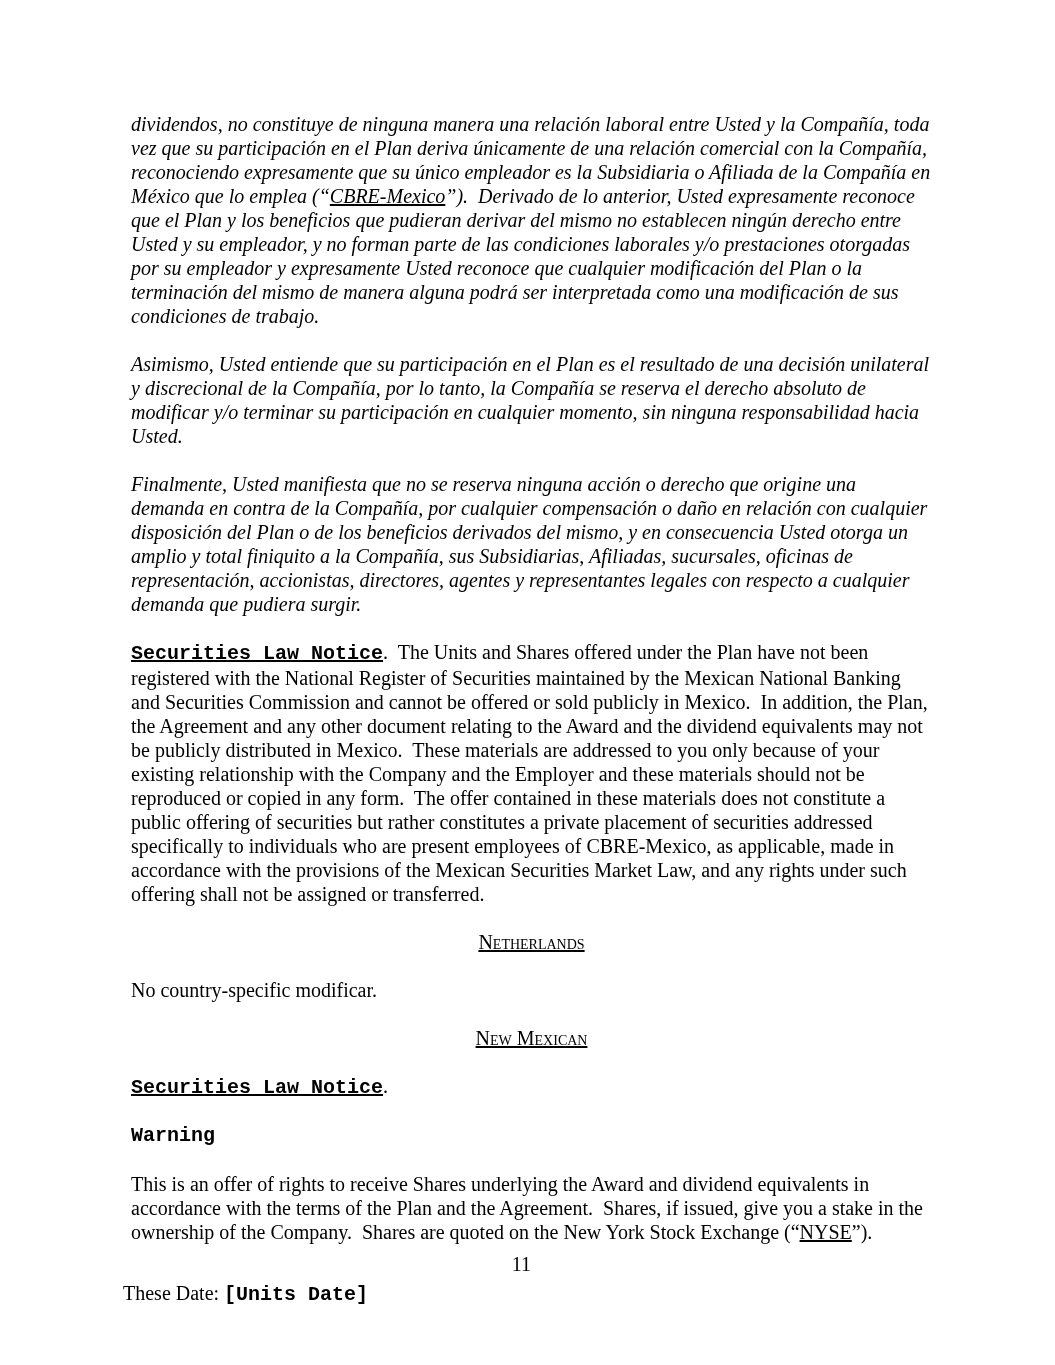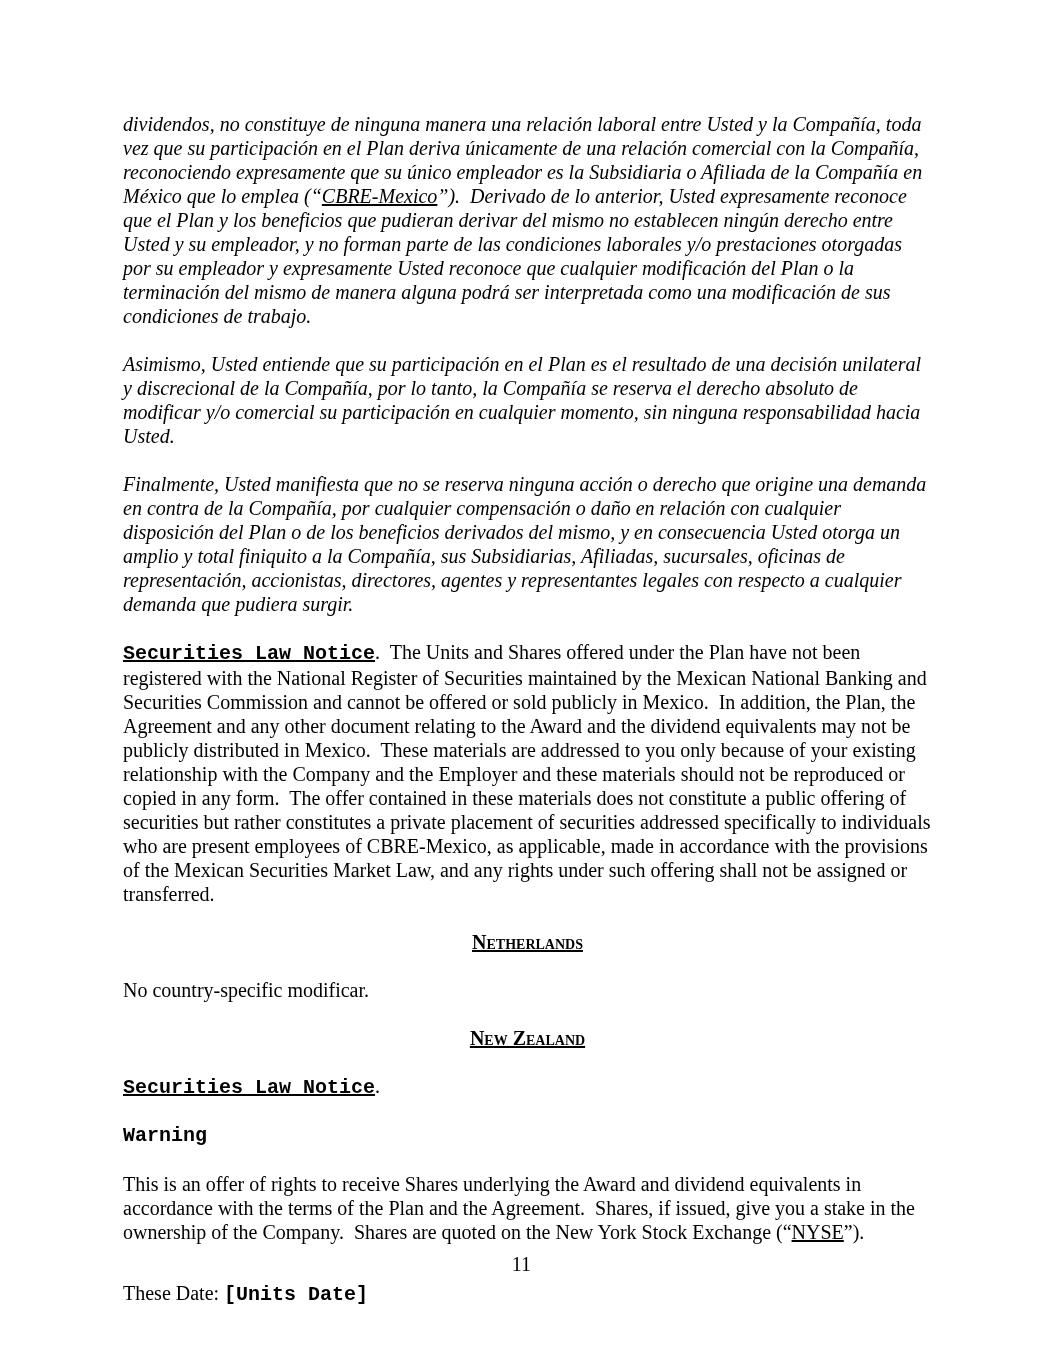--- a/index.html
+++ b/index.html
@@ -14,34 +14,35 @@
     margin: 0 auto;
     background: #ffffff;
     color: #000000;
     font-family: "Liberation Serif", "DejaVu Serif", serif;
     font-size: 20px;
     line-height: 24px;
     overflow: hidden;
   }
   .content {
     padding: 112px 123px 0 123px;
+    margin-left: 8px;
   }
   .content p {
     margin: 0 0 24px 0;
     white-space: pre-wrap;
     text-align: left;
   }
   .it { font-style: italic; }
   .b  { font-weight: bold; font-family: Liberation Mono, monospace; }
   .u  { text-decoration: underline; }
   h2.country {
     margin: 0 0 24px 0;
     font-size: 20px;
     line-height: 24px;
-    font-weight: bold;
+    font-weight: normal;
     font-variant: small-caps;
     text-decoration: underline;
     text-align: center;
   }
   .pagenum {
     position: absolute;
     top: 1252px;
     left: 0;
     right: 12px;
     text-align: center;
@@ -54,31 +55,31 @@
   }
 </style>
 </head>
 <body>
 
 <div class="page">
   <div class="content">
 
     <p class="it"><span>dividendos, no constituye de ninguna manera una relación laboral entre Usted y la Compañía, toda vez que su participación en el Plan deriva únicamente de una relación comercial con la Compañía, reconociendo expresamente que su único empleador es la Subsidiaria o Afiliada de la Compañía en México que lo emplea (“</span><span class="u">CBRE-Mexico</span><span>”).  Derivado de lo anterior, Usted expresamente reconoce que el Plan y los beneficios que pudieran derivar del mismo no establecen ningún derecho entre Usted y su empleador, y no forman parte de las condiciones laborales y/o prestaciones otorgadas por su empleador y expresamente Usted reconoce que cualquier modificación del Plan o la terminación del mismo de manera alguna podrá ser interpretada como una modificación de sus condiciones de trabajo.</span></p>
 
-    <p class="it">Asimismo, Usted entiende que su participación en el Plan es el resultado de una decisión unilateral y discrecional de la Compañía, por lo tanto, la Compañía se reserva el derecho absoluto de modificar y/o comercial su participación en cualquier momento, sin ninguna responsabilidad hacia Usted.</p>
+    <p class="it">Asimismo, Usted entiende que su participación en el Plan es el resultado de una decisión unilateral y discrecional de la Compañía, por lo tanto, la Compañía se reserva el derecho absoluto de modificar y/o terminar su participación en cualquier momento, sin ninguna responsabilidad hacia Usted.</p>
 
     <p class="it">Finalmente, Usted manifiesta que no se reserva ninguna acción o derecho que origine una demanda en contra de la Compañía, por cualquier compensación o daño en relación con cualquier disposición del Plan o de los beneficios derivados del mismo, y en consecuencia Usted otorga un amplio y total finiquito a la Compañía, sus Subsidiarias, Afiliadas, sucursales, oficinas de representación, accionistas, directores, agentes y representantes legales con respecto a cualquier demanda que pudiera surgir.</p>
 
     <p><span class="b u">Securities Law Notice</span><span>.  The Units and Shares offered under the Plan have not been registered with the National Register of Securities maintained by the Mexican National Banking and Securities Commission and cannot be offered or sold publicly in Mexico.  In addition, the Plan, the Agreement and any other document relating to the Award and the dividend equivalents may not be publicly distributed in Mexico.  These materials are addressed to you only because of your existing relationship with the Company and the Employer and these materials should not be reproduced or copied in any form.  The offer contained in these materials does not constitute a public offering of securities but rather constitutes a private placement of securities addressed specifically to individuals who are present employees of CBRE-Mexico, as applicable, made in accordance with the provisions of the Mexican Securities Market Law, and any rights under such offering shall not be assigned or transferred.</span></p>
 
     <h2 class="country">Netherlands</h2>
 
     <p>No country-specific modificar.</p>
 
-    <h2 class="country">New Zealand</h2>
+    <h2 class="country">New Mexican</h2>
 
     <p><span class="b u">Securities Law Notice</span><span>.</span></p>
 
     <p class="b">Warning</p>
 
     <p><span>This is an offer of rights to receive Shares underlying the Award and dividend equivalents in accordance with the terms of the Plan and the Agreement.  Shares, if issued, give you a stake in the ownership of the Company.  Shares are quoted on the New York Stock Exchange (“</span><span class="u">NYSE</span><span>”).</span></p>
 
   </div>
 
   <div class="pagenum">11</div>

